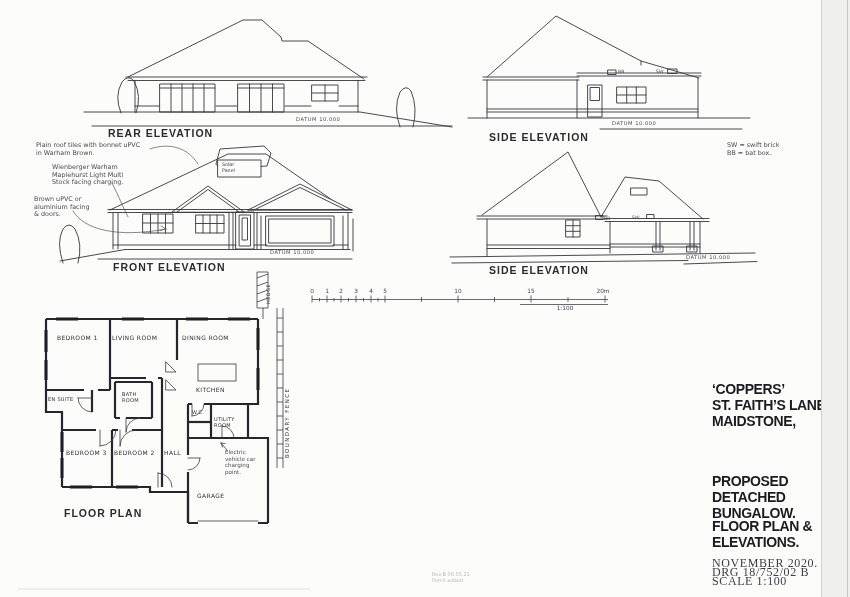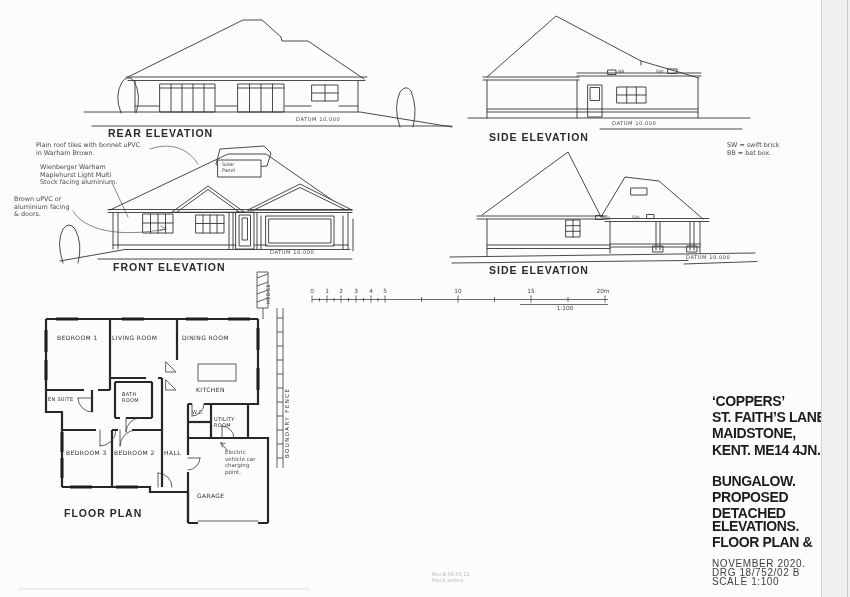--- a/index.html
+++ b/index.html
@@ -12,21 +12,21 @@
   .hand{font-family:"DejaVu Sans",sans-serif;font-size:6.4px;line-height:7.5px;color:#4a4a55;}
   .hand.sm{font-size:5.6px;line-height:6.6px;}
   .room{font-family:"DejaVu Sans",sans-serif;font-size:6px;letter-spacing:.4px;color:#303038;}
   .roomsm{font-family:"DejaVu Sans",sans-serif;font-size:5px;letter-spacing:.3px;color:#303038;line-height:6px;}
   .tick{font-family:"DejaVu Sans",sans-serif;font-size:5.8px;color:#44444e;transform:translateX(-50%);}
   .mark{font-family:"DejaVu Sans",sans-serif;font-size:4.6px;color:#4a4a55;}
   .solar{font-family:"DejaVu Sans",sans-serif;font-size:4.8px;line-height:6px;color:#44444e;}
   .vtext{font-family:"DejaVu Sans",sans-serif;color:#3b3b44;transform:rotate(-90deg);transform-origin:0 0;}
   .tb{position:absolute;left:712px;width:136px;color:#1c1c20;}
   .tb .big{font-size:14px;font-weight:800;letter-spacing:-.4px;line-height:16.2px;}
-  .tbinfo{font-family:Liberation Sans, sans-serif;font-size:10px;line-height:9.2px;letter-spacing:.6px;color:#3d3d4a;}
+  .tbinfo{font-family:Liberation Serif, serif;font-size:12px;line-height:9.2px;letter-spacing:.6px;color:#3d3d4a;}
   .rev{font-family:"DejaVu Sans",sans-serif;font-size:5px;line-height:6px;color:#b9b9b4;}
   .edge-strip{position:absolute;top:0;right:0;width:28px;height:597px;background:#eff0ed;border-left:1px solid #cfd1cc;}
   .edge-line{position:absolute;top:0;right:2px;width:1px;height:597px;background:#c6c8c3;}
 </style>
 </head>
 <body>
 
 <div id="sheet">
 
   <svg id="lines" width="850" height="597" viewBox="0 0 850 597">
@@ -193,26 +193,26 @@
 
   <div class="lbl elev-title" style="left:489px;top:264px;">SIDE ELEVATION</div>
   <div class="lbl datum" style="left:686px;top:254px;">DATUM 10.000</div>
   <div class="lbl mark" style="left:604px;top:216px;">BB</div>
   <div class="lbl mark" style="left:632px;top:215px;">SW</div>
 
   <div class="lbl hand" style="left:36px;top:142px;">
     <div>Plain roof tiles with bonnet uPVC</div>
     <div>in Warham Brown.</div>
   </div>
-  <div class="lbl hand" style="left:40px;top:164px;">
+  <div class="lbl hand" style="left:52px;top:164px;">
     <div>Wienberger Warham</div>
     <div>Maplehurst Light Multi</div>
-    <div>Stock facing aluminium.</div>
-  </div>
-  <div class="lbl hand" style="left:14px;top:196px;">
+    <div>Stock facing charging.</div>
+  </div>
+  <div class="lbl hand" style="left:34px;top:196px;">
     <div>Brown uPVC or</div>
     <div>aluminium facing</div>
     <div>&amp; doors.</div>
   </div>
   <div class="lbl hand" style="left:727px;top:142px;">
     <div>SW = swift brick</div>
     <div>BB = bat box.</div>
   </div>
   <div class="lbl hand sm" style="left:225px;top:449px;">
     <div>Electric</div>
@@ -251,33 +251,32 @@
     <div>ROOM</div>
   </div>
   <div class="lbl room" style="left:66px;top:449px;">BEDROOM 3</div>
   <div class="lbl room" style="left:114px;top:449px;">BEDROOM 2</div>
   <div class="lbl room" style="left:164px;top:449px;">HALL</div>
   <div class="lbl room" style="left:197px;top:492px;">GARAGE</div>
   <div class="lbl elev-title" style="left:64px;top:507px;">FLOOR PLAN</div>
   <div class="lbl vtext" style="left:266px;top:304px;font-size:4.8px;letter-spacing:.6px;">HEDGE</div>
   <div class="lbl vtext" style="left:284px;top:458px;font-size:5.5px;letter-spacing:1.4px;">BOUNDARY FENCE</div>
 
-  <div class="tb" style="top:381px;margin-top:12px;">
+  <div class="tb" style="top:381px;">
     <div class="big">‘COPPERS’</div>
     <div class="big">ST. FAITH’S LANE,</div>
     <div class="big">MAIDSTONE,</div>
-    <div class="big">KENT. ME14 4JN.</div>
   </div>
   <div class="tb" style="top:473px;">
+    <div class="big">PROPOSED DETACHED</div>
     <div class="big">BUNGALOW.</div>
-    <div class="big">PROPOSED DETACHED</div>
   </div>
   <div class="tb" style="top:518px;">
+    <div class="big">FLOOR PLAN &amp;</div>
     <div class="big">ELEVATIONS.</div>
-    <div class="big">FLOOR PLAN &amp;</div>
   </div>
   <div class="tb tbinfo" style="top:559px;">
     <div>NOVEMBER 2020.</div>
     <div>DRG 18/752/02 B</div>
     <div>SCALE 1:100</div>
   </div>
 
   <div class="edge-strip"></div>
   <div class="edge-line"></div>
 </div>

